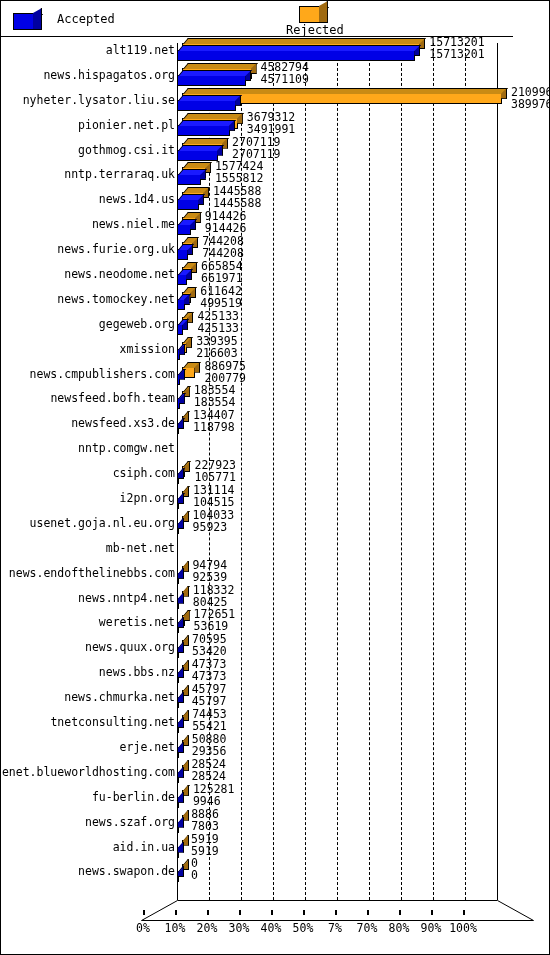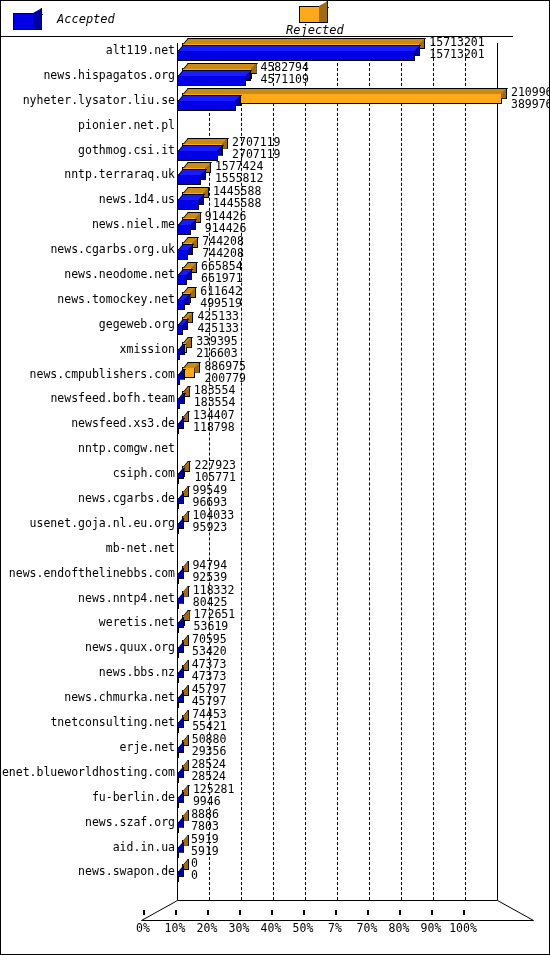--- a/index.html
+++ b/index.html
@@ -23,21 +23,20 @@
   }
 
   
   #legend {
     position: absolute;
     left: 0; top: 0;
     width: 512px;
     height: 36px;
     border-bottom: 1px solid #000;
     box-sizing: border-box;
-    font-style: italic;
   }
   .legend-entry {
     position: absolute;
     top: 0;
     height: 36px;
     display: flex;
     align-items: center;
   }
   .legend-cube {
     position: relative;
@@ -350,20 +349,34 @@
               <div class="depth-side" style="background: rgb(0, 0, 160);"></div>
             </div>
             <div class="vlabels" style="left: 331px;">
               <span class="v-rej">21099637</span>
               <span class="v-acc">3899760</span>
             </div>
           </div>
         </div>
         <div class="row">
           <div class="cat-label">pionier.net.pl</div>
+          <div class="barwrap">
+            <div class="bar bar-rejected" style="width: 55.801px; background: rgb(255, 168, 26);">
+              <div class="depth-top" style="width: 55.801px; background: rgb(201, 139, 20);"></div>
+              <div class="depth-side" style="background: rgb(160, 106, 16);"></div>
+            </div>
+            <div class="bar bar-accepted" style="width: 52.96px; background: rgb(0, 0, 230);">
+              <div class="depth-top" style="width: 52.96px; background: rgb(26, 26, 255);"></div>
+              <div class="depth-side" style="background: rgb(0, 0, 160);"></div>
+            </div>
+            <div class="vlabels" style="left: 66.801px;">
+              <span class="v-rej">3679312</span>
+              <span class="v-acc">3491991</span>
+            </div>
+          </div>
         </div>
         <div class="row">
           <div class="cat-label">gothmog.csi.it</div>
           <div class="barwrap">
             <div class="bar bar-rejected" style="width: 41.0565px; background: rgb(255, 168, 26);">
               <div class="depth-top" style="width: 41.0565px; background: rgb(201, 139, 20);"></div>
               <div class="depth-side" style="background: rgb(160, 106, 16);"></div>
             </div>
             <div class="bar bar-accepted" style="width: 41.0565px; background: rgb(0, 0, 230);">
               <div class="depth-top" style="width: 41.0565px; background: rgb(26, 26, 255);"></div>
@@ -420,21 +433,21 @@
               <div class="depth-top" style="width: 13.8683px; background: rgb(26, 26, 255);"></div>
               <div class="depth-side" style="background: rgb(0, 0, 160);"></div>
             </div>
             <div class="vlabels" style="left: 24.8683px;">
               <span class="v-rej">914426</span>
               <span class="v-acc">914426</span>
             </div>
           </div>
         </div>
         <div class="row">
-          <div class="cat-label">news.cgarbs.org.uk</div>
+          <div class="cat-label">news.furie.org.uk</div>
           <div class="barwrap">
             <div class="bar bar-rejected" style="width: 11.2868px; background: rgb(255, 168, 26);">
               <div class="depth-top" style="width: 11.2868px; background: rgb(201, 139, 20);"></div>
               <div class="depth-side" style="background: rgb(160, 106, 16);"></div>
             </div>
             <div class="bar bar-accepted" style="width: 11.2868px; background: rgb(0, 0, 230);">
               <div class="depth-top" style="width: 11.2868px; background: rgb(26, 26, 255);"></div>
               <div class="depth-side" style="background: rgb(0, 0, 160);"></div>
             </div>
             <div class="vlabels" style="left: 22.2868px;">
@@ -576,33 +589,33 @@
               <div class="depth-top" style="width: 1.60414px; background: rgb(26, 26, 255);"></div>
               <div class="depth-side" style="background: rgb(0, 0, 160);"></div>
             </div>
             <div class="vlabels" style="left: 14.4567px;">
               <span class="v-rej">227923</span>
               <span class="v-acc">105771</span>
             </div>
           </div>
         </div>
         <div class="row">
-          <div class="cat-label">news.cgarbs.de</div>
-          <div class="barwrap">
-            <div class="bar bar-rejected" style="width: 1.50977px; background: rgb(255, 168, 26);">
-              <div class="depth-top" style="width: 1.50977px; background: rgb(201, 139, 20);"></div>
-              <div class="depth-side" style="background: rgb(160, 106, 16);"></div>
-            </div>
-            <div class="bar bar-accepted" style="width: 1.46646px; background: rgb(0, 0, 230);">
-              <div class="depth-top" style="width: 1.46646px; background: rgb(26, 26, 255);"></div>
-              <div class="depth-side" style="background: rgb(0, 0, 160);"></div>
-            </div>
-            <div class="vlabels" style="left: 12.5098px;">
-              <span class="v-rej">99549</span>
-              <span class="v-acc">96693</span>
+          <div class="cat-label">i2pn.org</div>
+          <div class="barwrap">
+            <div class="bar bar-rejected" style="width: 1.98849px; background: rgb(255, 168, 26);">
+              <div class="depth-top" style="width: 1.98849px; background: rgb(201, 139, 20);"></div>
+              <div class="depth-side" style="background: rgb(160, 106, 16);"></div>
+            </div>
+            <div class="bar bar-accepted" style="width: 1.58509px; background: rgb(0, 0, 230);">
+              <div class="depth-top" style="width: 1.58509px; background: rgb(26, 26, 255);"></div>
+              <div class="depth-side" style="background: rgb(0, 0, 160);"></div>
+            </div>
+            <div class="vlabels" style="left: 12.9885px;">
+              <span class="v-rej">131114</span>
+              <span class="v-acc">104515</span>
             </div>
           </div>
         </div>
         <div class="row">
           <div class="cat-label">usenet.goja.nl.eu.org</div>
           <div class="barwrap">
             <div class="bar bar-rejected" style="width: 1.57778px; background: rgb(255, 168, 26);">
               <div class="depth-top" style="width: 1.57778px; background: rgb(201, 139, 20);"></div>
               <div class="depth-side" style="background: rgb(160, 106, 16);"></div>
             </div>

